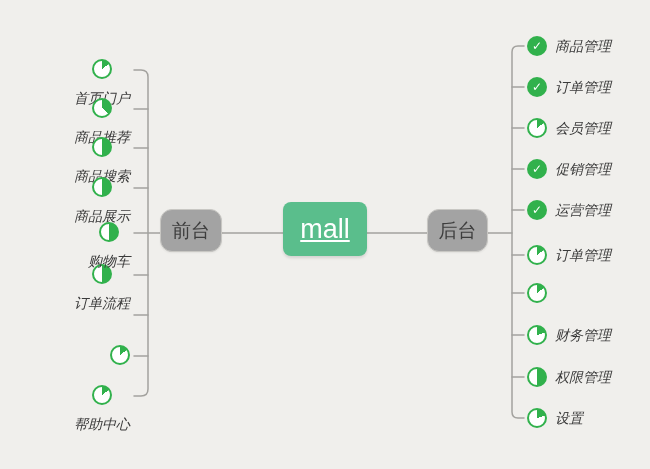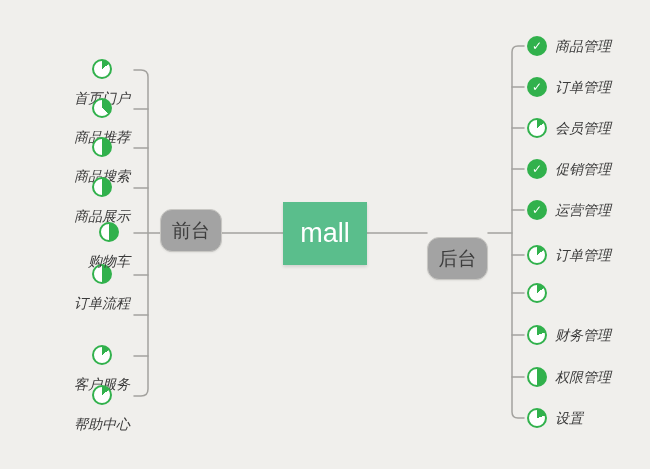--- a/index.html
+++ b/index.html
@@ -9,25 +9,25 @@
   .row{position:absolute;height:22px;display:flex;align-items:center;gap:8px;cursor:default;}
   .row.left{right:520px;flex-direction:column;}
   .row.right{left:527px;flex-direction:row;}
   .lbl{font-size:14px;line-height:22px;color:#3a3a3a;white-space:nowrap;font-style:italic;}
   .pie{width:20px;height:20px;border-radius:50%;box-sizing:border-box;flex:0 0 20px;
        display:flex;align-items:center;justify-content:center;
        font-size:12px;font-weight:bold;color:#fff;background:#fff;}
   .nodebox{position:absolute;box-sizing:border-box;display:flex;align-items:center;justify-content:center;
        background:#a3a3a3;border:1px solid #c8c7c3;border-radius:12px;
        font-size:19px;color:#3d3d3d;box-shadow:0 1px 2px rgba(0,0,0,0.06);}
-  .rootnode{position:absolute;left:283px;top:202px;width:84px;height:63px;border-radius:0;
+  .rootnode{position:absolute;left:283px;top:202px;width:84px;height:54px;border-radius:8px;
        display:flex;align-items:center;justify-content:center;
-       color:#ffffff;font-size:27px;box-shadow:0 2px 3px rgba(0,0,0,0.12);}
+       color:#ffffff;font-size:27px;box-shadow:0 2px 3px rgba(0,0,0,0.12);text-decoration:underline;}
   .front-box{left:160px;top:209px;width:62px;height:43px;}
-  .back-box{left:427px;top:209px;width:61px;height:43px;margin-top:28px;}
+  .back-box{left:427px;top:209px;width:61px;height:43px;}
 </style>
 </head>
 <body>
 
 <div class="canvas" style="background: rgb(240, 239, 236);">
 
   <svg class="wires" width="650" height="469" viewBox="0 0 650 469">
     <g id="wire-group" fill="none" stroke="#a3a29e" stroke-width="1.5" stroke-linecap="round">
       <path d="M134,70 H141 Q148,70 148,77 V389 Q148,396 141,396 H134"></path>
       <path d="M134,109 H148"></path>
@@ -76,21 +76,20 @@
   <div class="row left" style="top:264px">
     <span class="pie" style="border: 2px solid rgb(49, 177, 76); background: conic-gradient(rgb(49, 177, 76) 0deg, rgb(49, 177, 76) 180deg, rgb(255, 255, 255) 180deg, rgb(255, 255, 255) 360deg);"></span>
     <span class="lbl">订单流程</span>
   </div>
   <div class="row left" style="top:222px">
     <span class="pie" style="border: 2px solid rgb(49, 177, 76); background: conic-gradient(rgb(49, 177, 76) 0deg, rgb(49, 177, 76) 180deg, rgb(255, 255, 255) 180deg, rgb(255, 255, 255) 360deg);"></span>
     <span class="lbl">购物车</span>
   </div>
   <div class="row left" style="top:345px">
     <span class="pie" style="border: 2px solid rgb(49, 177, 76); background: conic-gradient(rgb(49, 177, 76) 0deg, rgb(49, 177, 76) 54deg, rgb(255, 255, 255) 54deg, rgb(255, 255, 255) 360deg);"></span>
-    <span class="lbl">客户服务</span>
   </div>
   <div class="row left" style="top:385px">
     <span class="pie" style="border: 2px solid rgb(49, 177, 76); background: conic-gradient(rgb(49, 177, 76) 0deg, rgb(49, 177, 76) 54deg, rgb(255, 255, 255) 54deg, rgb(255, 255, 255) 360deg);"></span>
     <span class="lbl">帮助中心</span>
   </div>
 
   <div class="row right" style="top:35px">
     <span class="pie" style="background: rgb(49, 177, 76);">✓</span>
     <span class="lbl">商品管理</span>
   </div>

